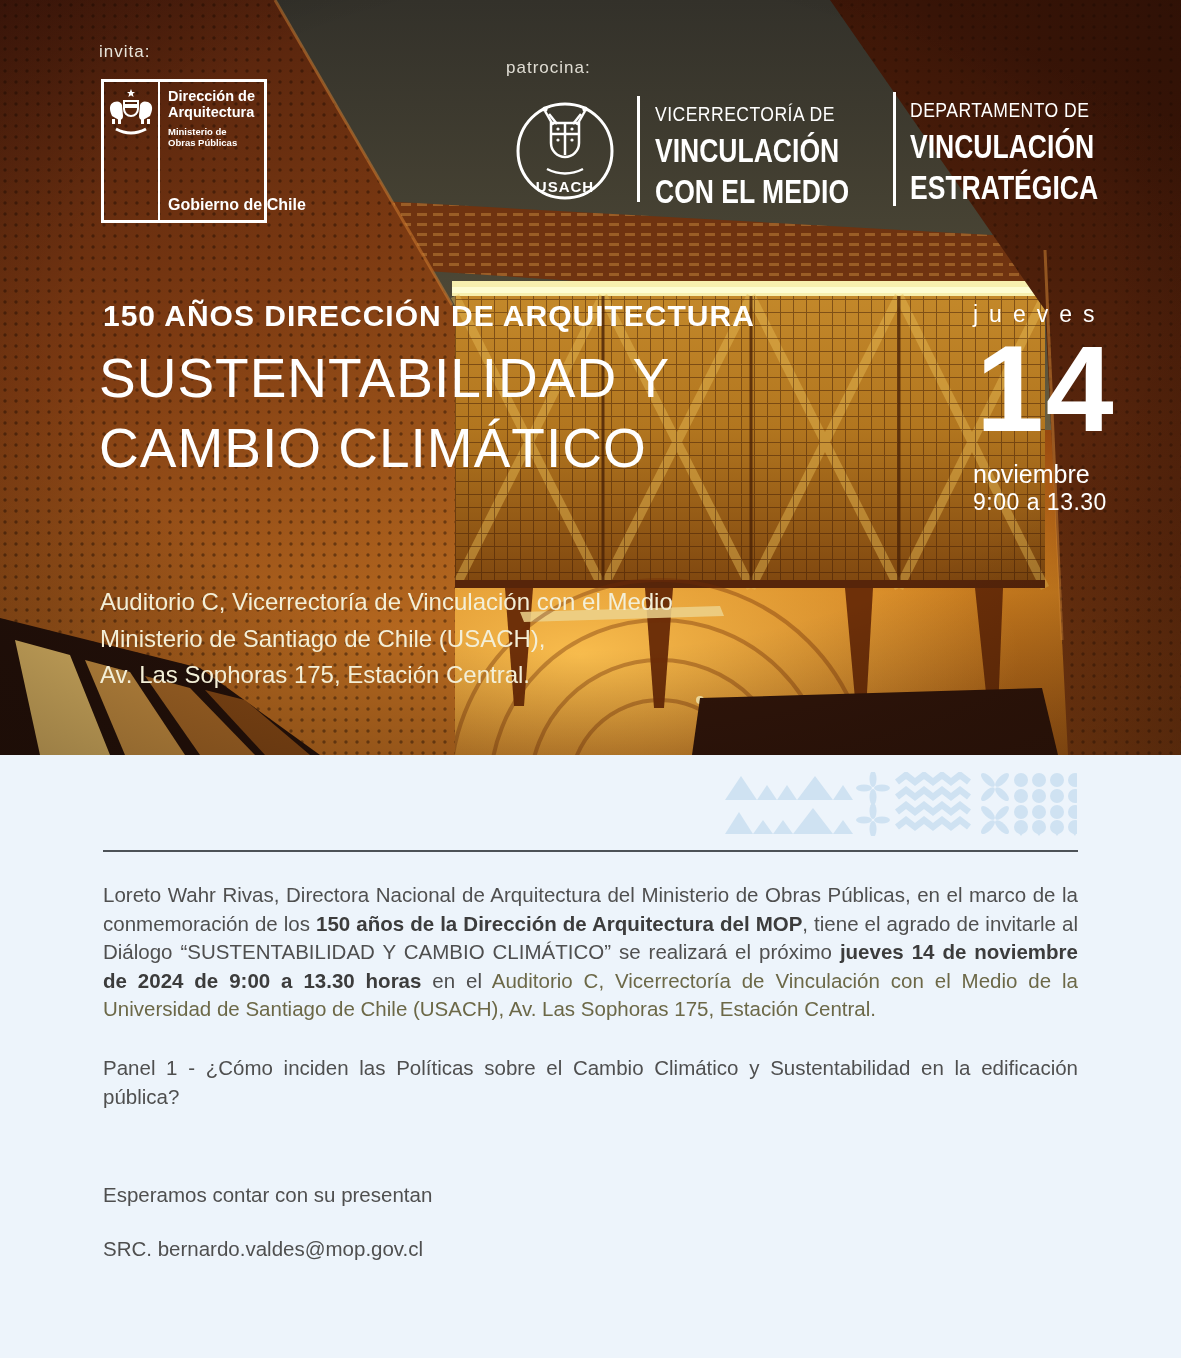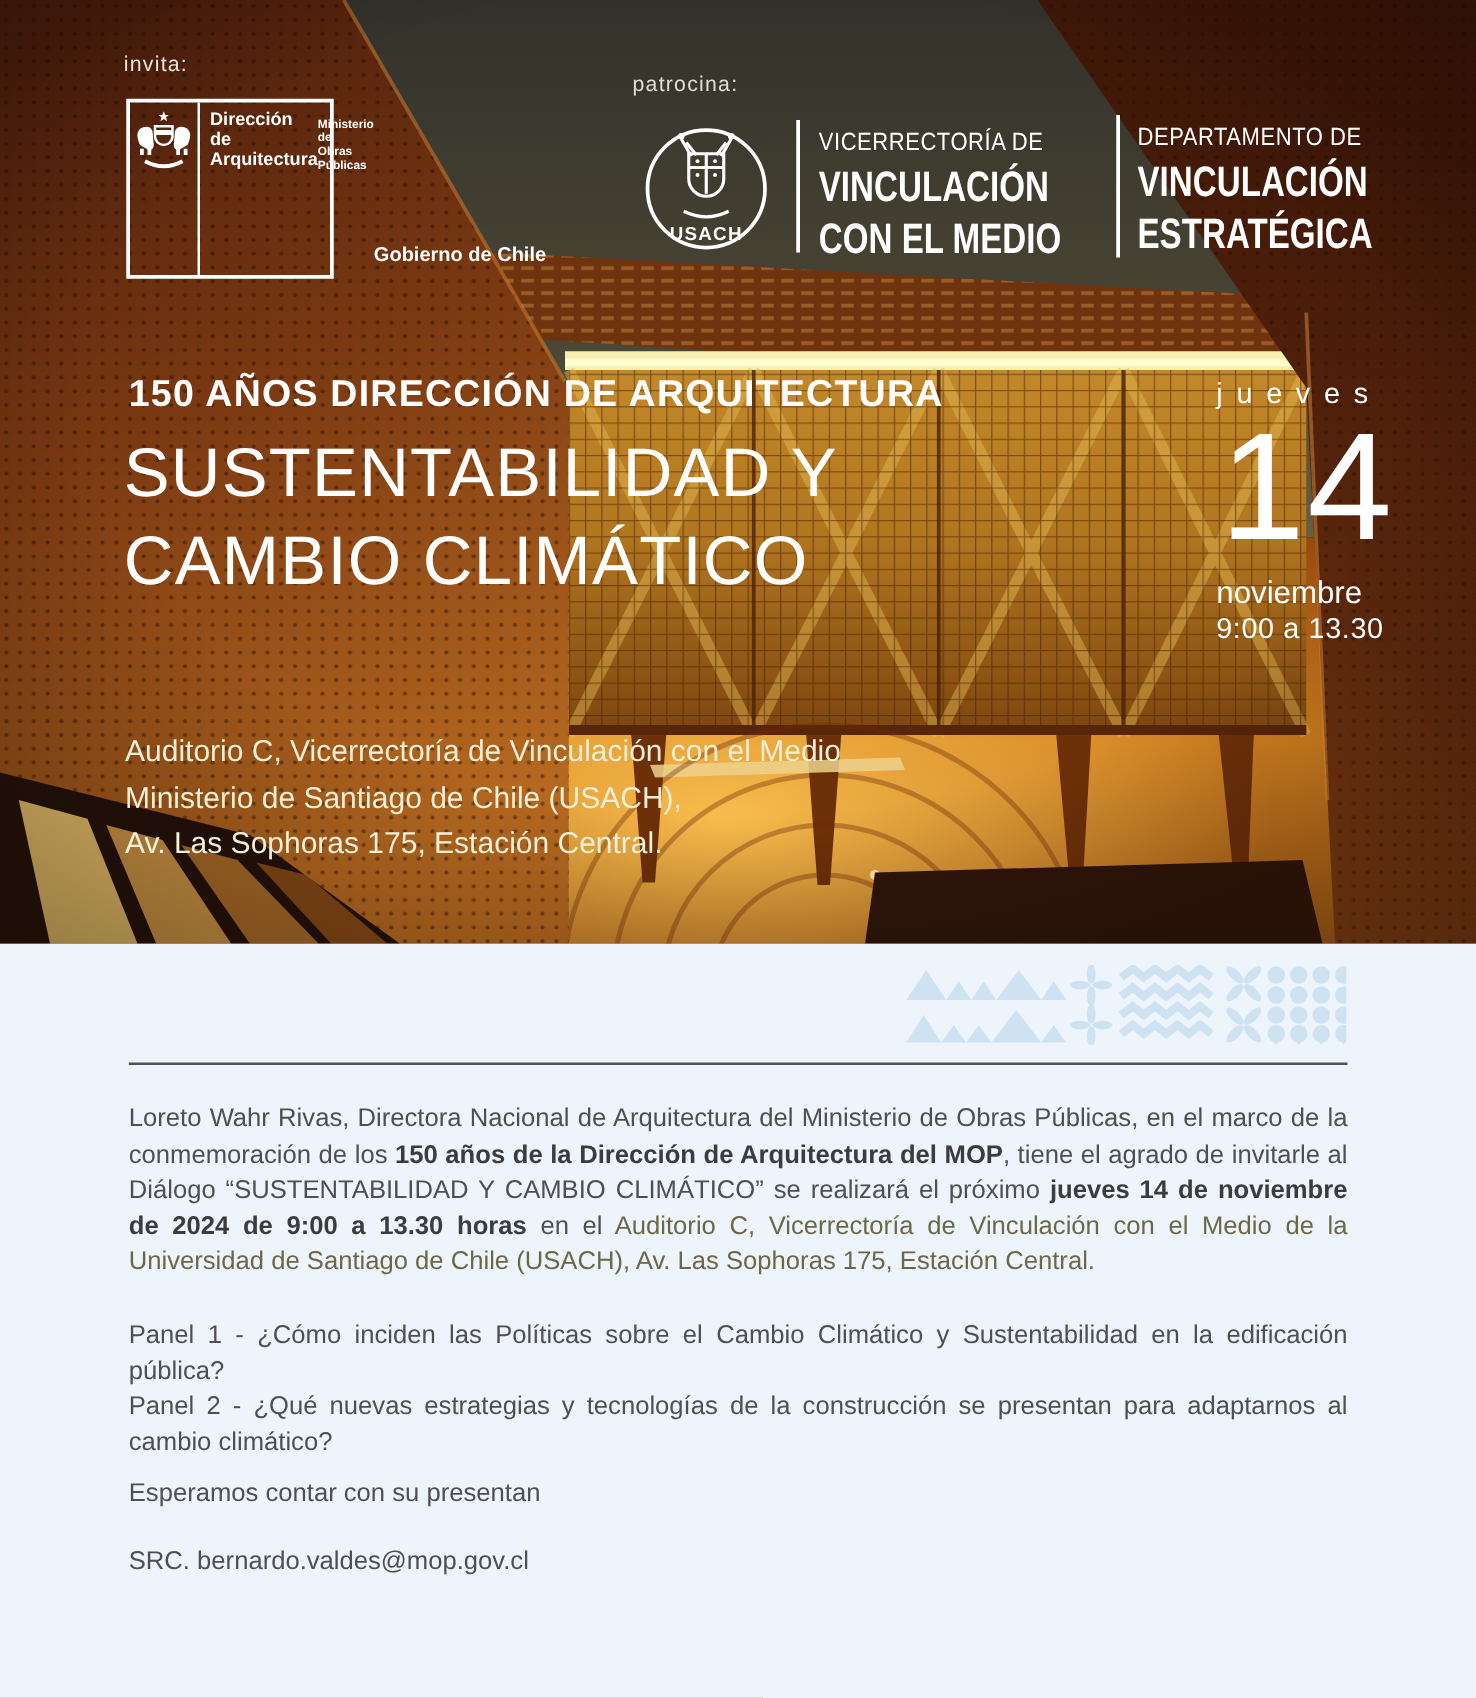--- a/index.html
+++ b/index.html
@@ -13,42 +13,42 @@
   .poster{position:relative;width:1181px;height:1358px;overflow:hidden;
           font-family:"Liberation Sans",sans-serif;background:var(--section-bg,#edf4fb);}
   
   .hero{position:absolute;left:0;top:0;width:1181px;height:755px;background:#1c1712;}
   .hero-photo{position:absolute;left:0;top:0;}
   .overlay{position:absolute;z-index:3;}
   .invita-label{left:99px;top:42px;color:#e9e5db;font-size:17px;letter-spacing:1px;}
   
   .da-logo{left:101px;top:79px;width:166px;height:144px;border:3px solid #fff;display:flex;color:#fff;box-sizing:border-box;}
   .da-crest-col{width:64px;border-right:2px solid #fff;display:flex;justify-content:center;align-items:flex-start;padding-top:7px;box-sizing:border-box;}
-  .da-text-col{flex:1;padding:6px 4px 6px 8px;display:flex;flex-direction:row;}
+  .da-text-col{flex:1;padding:6px 4px 6px 8px;display:flex;flex-direction:column;}
   .da-title{font-weight:bold;font-size:14.5px;line-height:16px;}
   .da-sub{font-weight:bold;font-size:9.5px;line-height:11px;margin-top:6px;}
   .da-gov{margin-top:auto;font-weight:bold;font-size:16px;white-space:nowrap;}
   
   .patrocina-label{left:506px;top:58px;color:#e0ddd4;font-size:17px;letter-spacing:1px;}
   .usach-logo{left:513px;top:97px;}
   .sep{width:3px;background:#fff;}
   .sep1{left:637px;top:96px;height:106px;}
   .sep2{left:893px;top:92px;height:114px;}
   .sponsor-col{color:#fff;line-height:1;}
   .vime-col{left:655px;top:104px;}
   .dve-col{left:910px;top:100px;}
   .sp-small{font-size:20px;letter-spacing:.5px;margin-bottom:9px;transform:scaleX(.88);transform-origin:left top;white-space:nowrap;}
   .sp-big{font-size:34px;font-weight:bold;margin-bottom:7px;transform:scaleX(.78);transform-origin:left top;white-space:nowrap;}
   
   .kicker{left:103px;top:299px;color:#fff;font-size:30px;font-weight:800;letter-spacing:1px;white-space:nowrap;}
   .main-title{left:99px;top:343px;color:#fff;font-weight:300;font-size:55px;line-height:70px;letter-spacing:1px;}
   .main-title span{display:block;}
   
   .date-weekday{left:973px;top:301px;color:#fff;font-size:23px;letter-spacing:11px;white-space:nowrap;}
-  .date-day{left:976px;top:330px;color:#fff;font-size:122px;font-weight:400;line-height:118px;letter-spacing:2px;}
+  .date-day{left:976px;top:330px;color:#fff;font-size:122px;font-weight:700;line-height:118px;letter-spacing:2px;}
   .date-month{left:973px;top:460px;color:#fff;font-size:25px;}
   .date-time{left:973px;top:489px;color:#fff;font-size:23px;letter-spacing:.5px;}
   
   .venue{left:100px;top:584px;color:#f3efd7;font-size:24px;line-height:36.5px;}
   .venue span{display:block;}
   
   .invitation{position:absolute;left:0;top:755px;width:1181px;height:603px;background:var(--section-bg,#edf4fb);}
   .inv-el{position:absolute;}
   .inv-heading{left:100px;top:14px;color:var(--accent-gold,#a9701c);font-size:55px;letter-spacing:1px;font-weight:400;}
   .inv-pattern{left:725px;top:17px;}
@@ -335,19 +335,18 @@
           <polygon points="347,60 352,60 350,64"></polygon>
       </g>
     </svg>
 
     <div class="inv-el inv-rule"></div>
 
     <p class="inv-el body-text lead" style="margin:0;"><span>Loreto Wahr Rivas, Directora Nacional de Arquitectura del Ministerio de Obras Públicas, en el marco de la conmemoración de los </span><span class="b">150 años de la Dirección de Arquitectura del MOP</span><span>, tiene el agrado de invitarle al Diálogo “SUSTENTABILIDAD Y CAMBIO CLIMÁTICO” se realizará el próximo </span><span class="b">jueves 14 de noviembre de 2024 de 9:00 a 13.30 horas</span><span> en el </span><span class="o">Auditorio C, Vicerrectoría de Vinculación con el Medio de la Universidad de Santiago de Chile (USACH), Av. Las Sophoras 175, Estación Central.</span></p>
 
     <div class="inv-el body-text panels">
       <p>Panel 1 - ¿Cómo inciden las Políticas sobre el Cambio Climático y Sustentabilidad en la edificación pública?</p>
-      <p>Panel 2 - ¿Qué nuevas estrategias y tecnologías de la construcción se presentan para adaptarnos al cambio climático?</p>
     </div>
 
     <p class="inv-el body-text closing" style="margin:0;">Esperamos contar con su presentan</p>
     <p class="inv-el body-text contact" style="margin:0;">SRC. bernardo.valdes@mop.gov.cl</p>
   </section>
 </div>
 
 </body></html>

